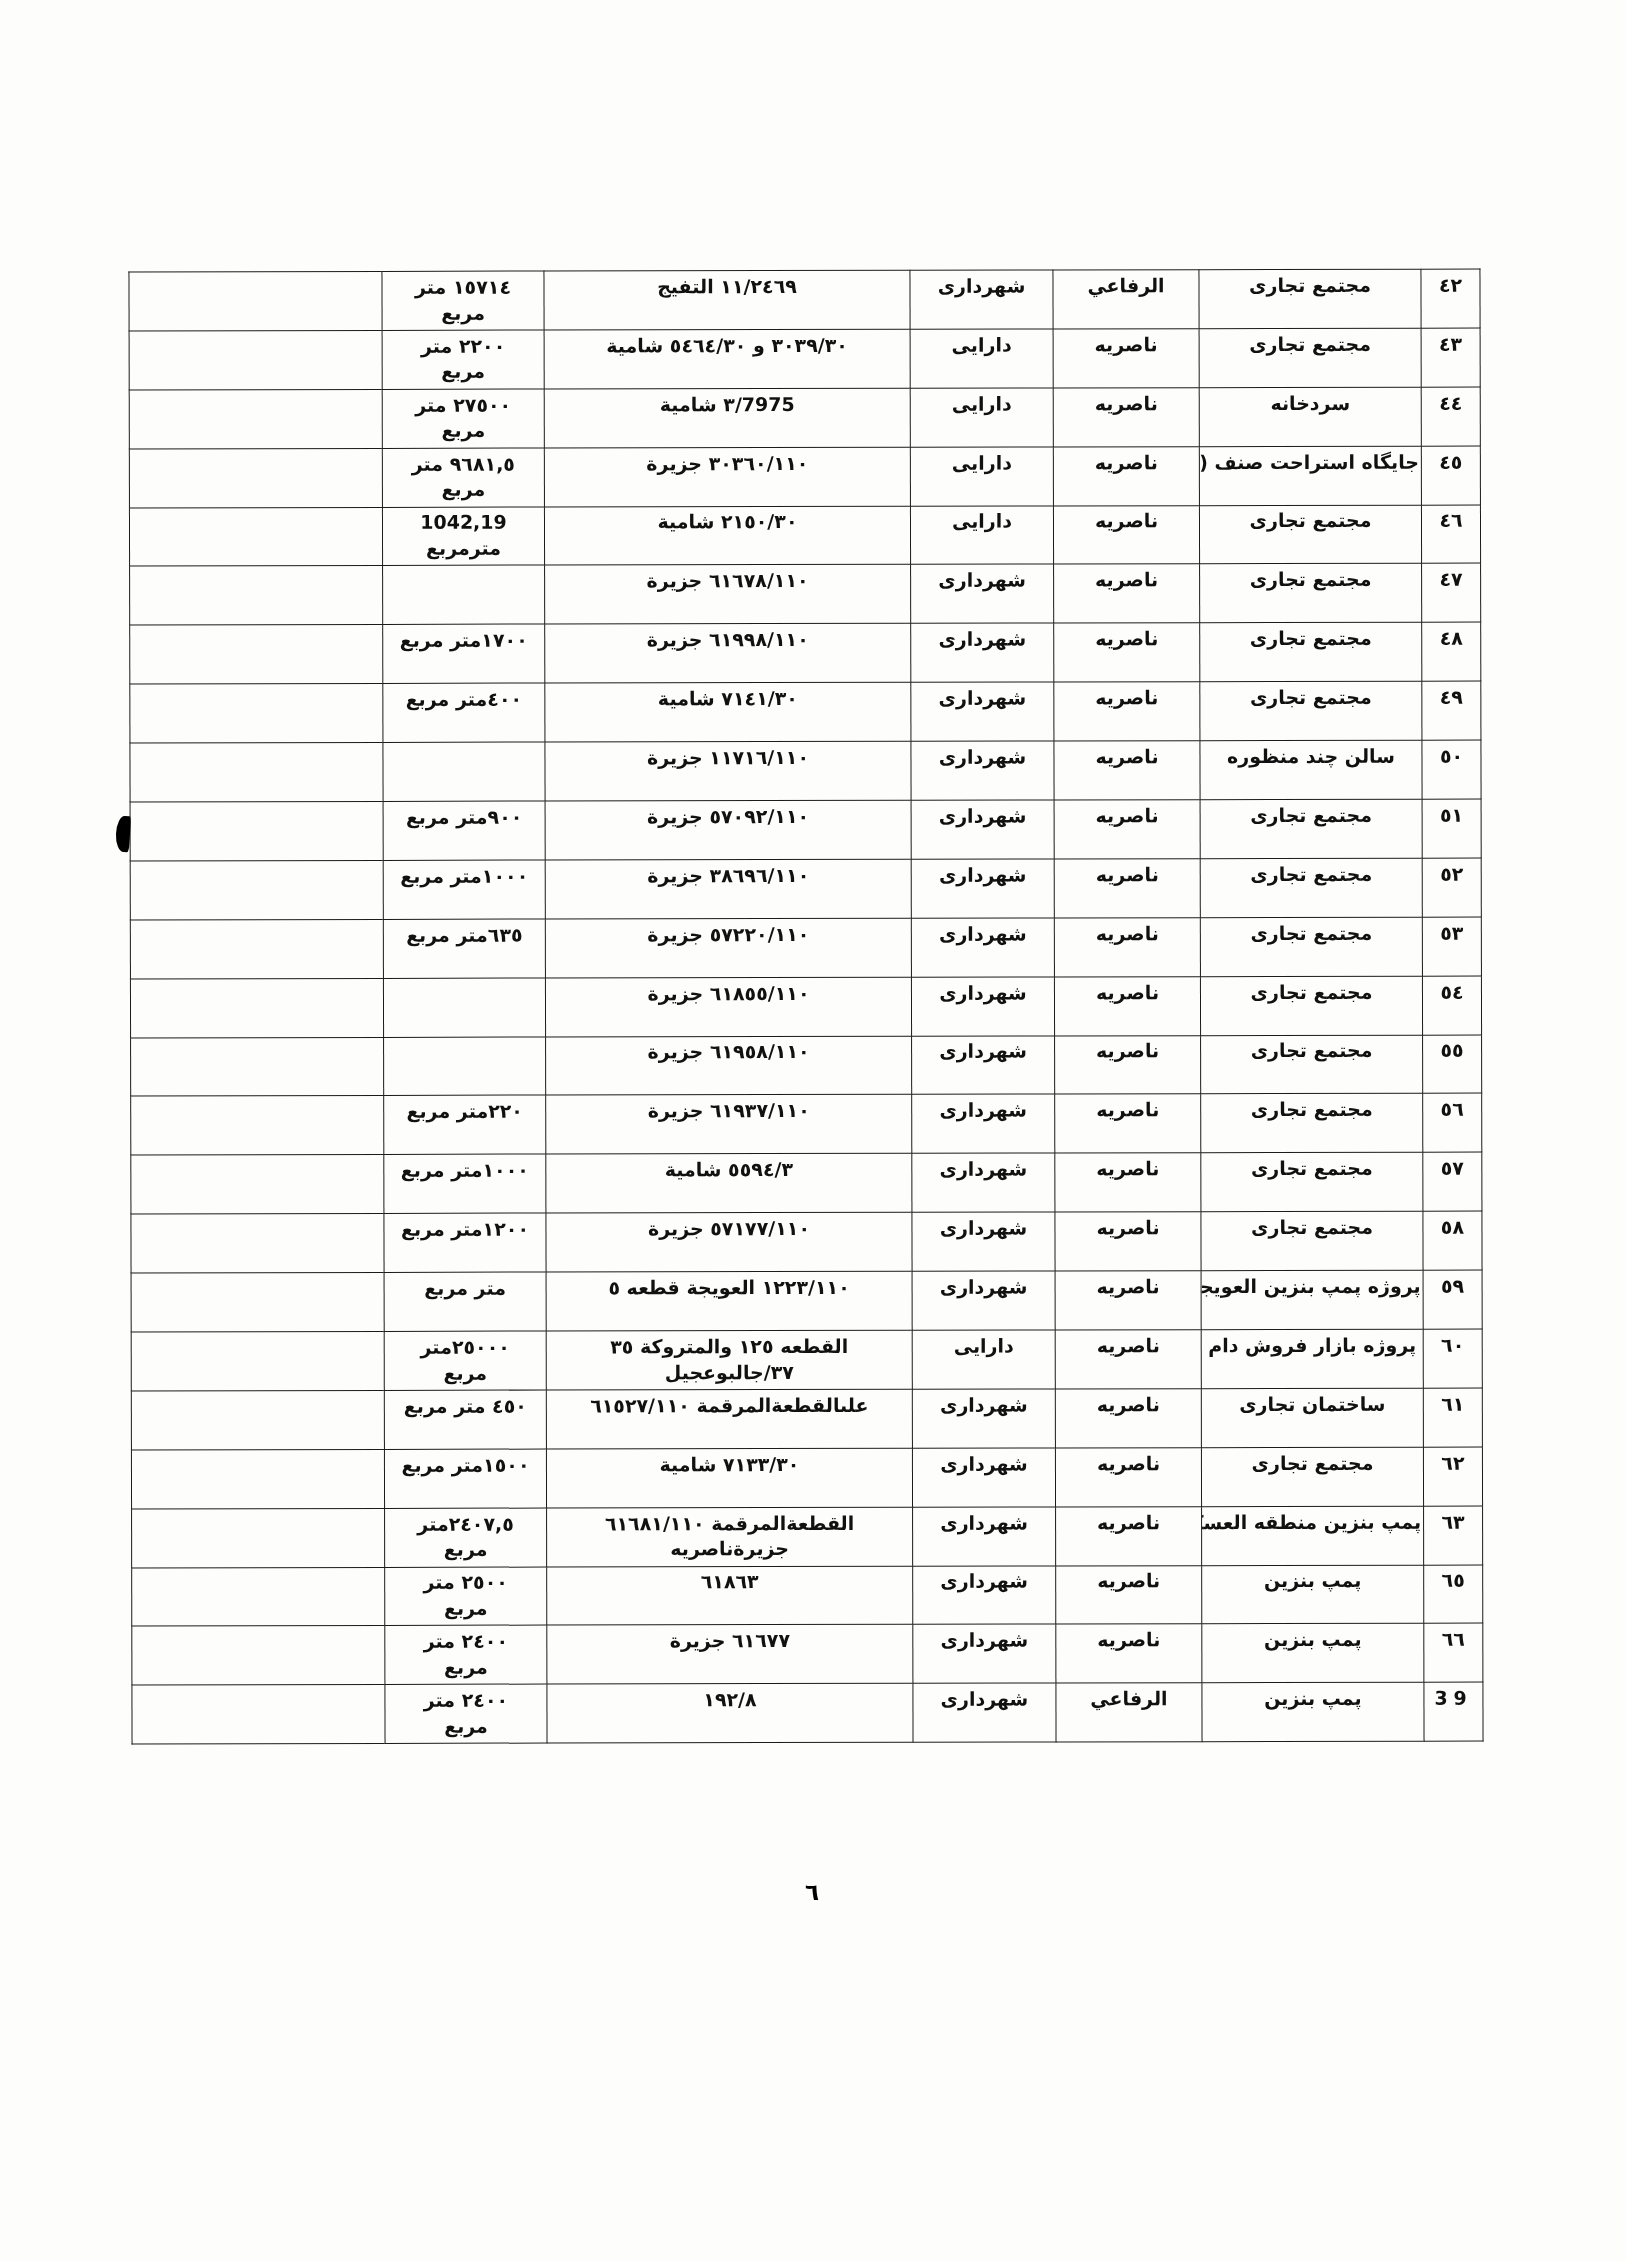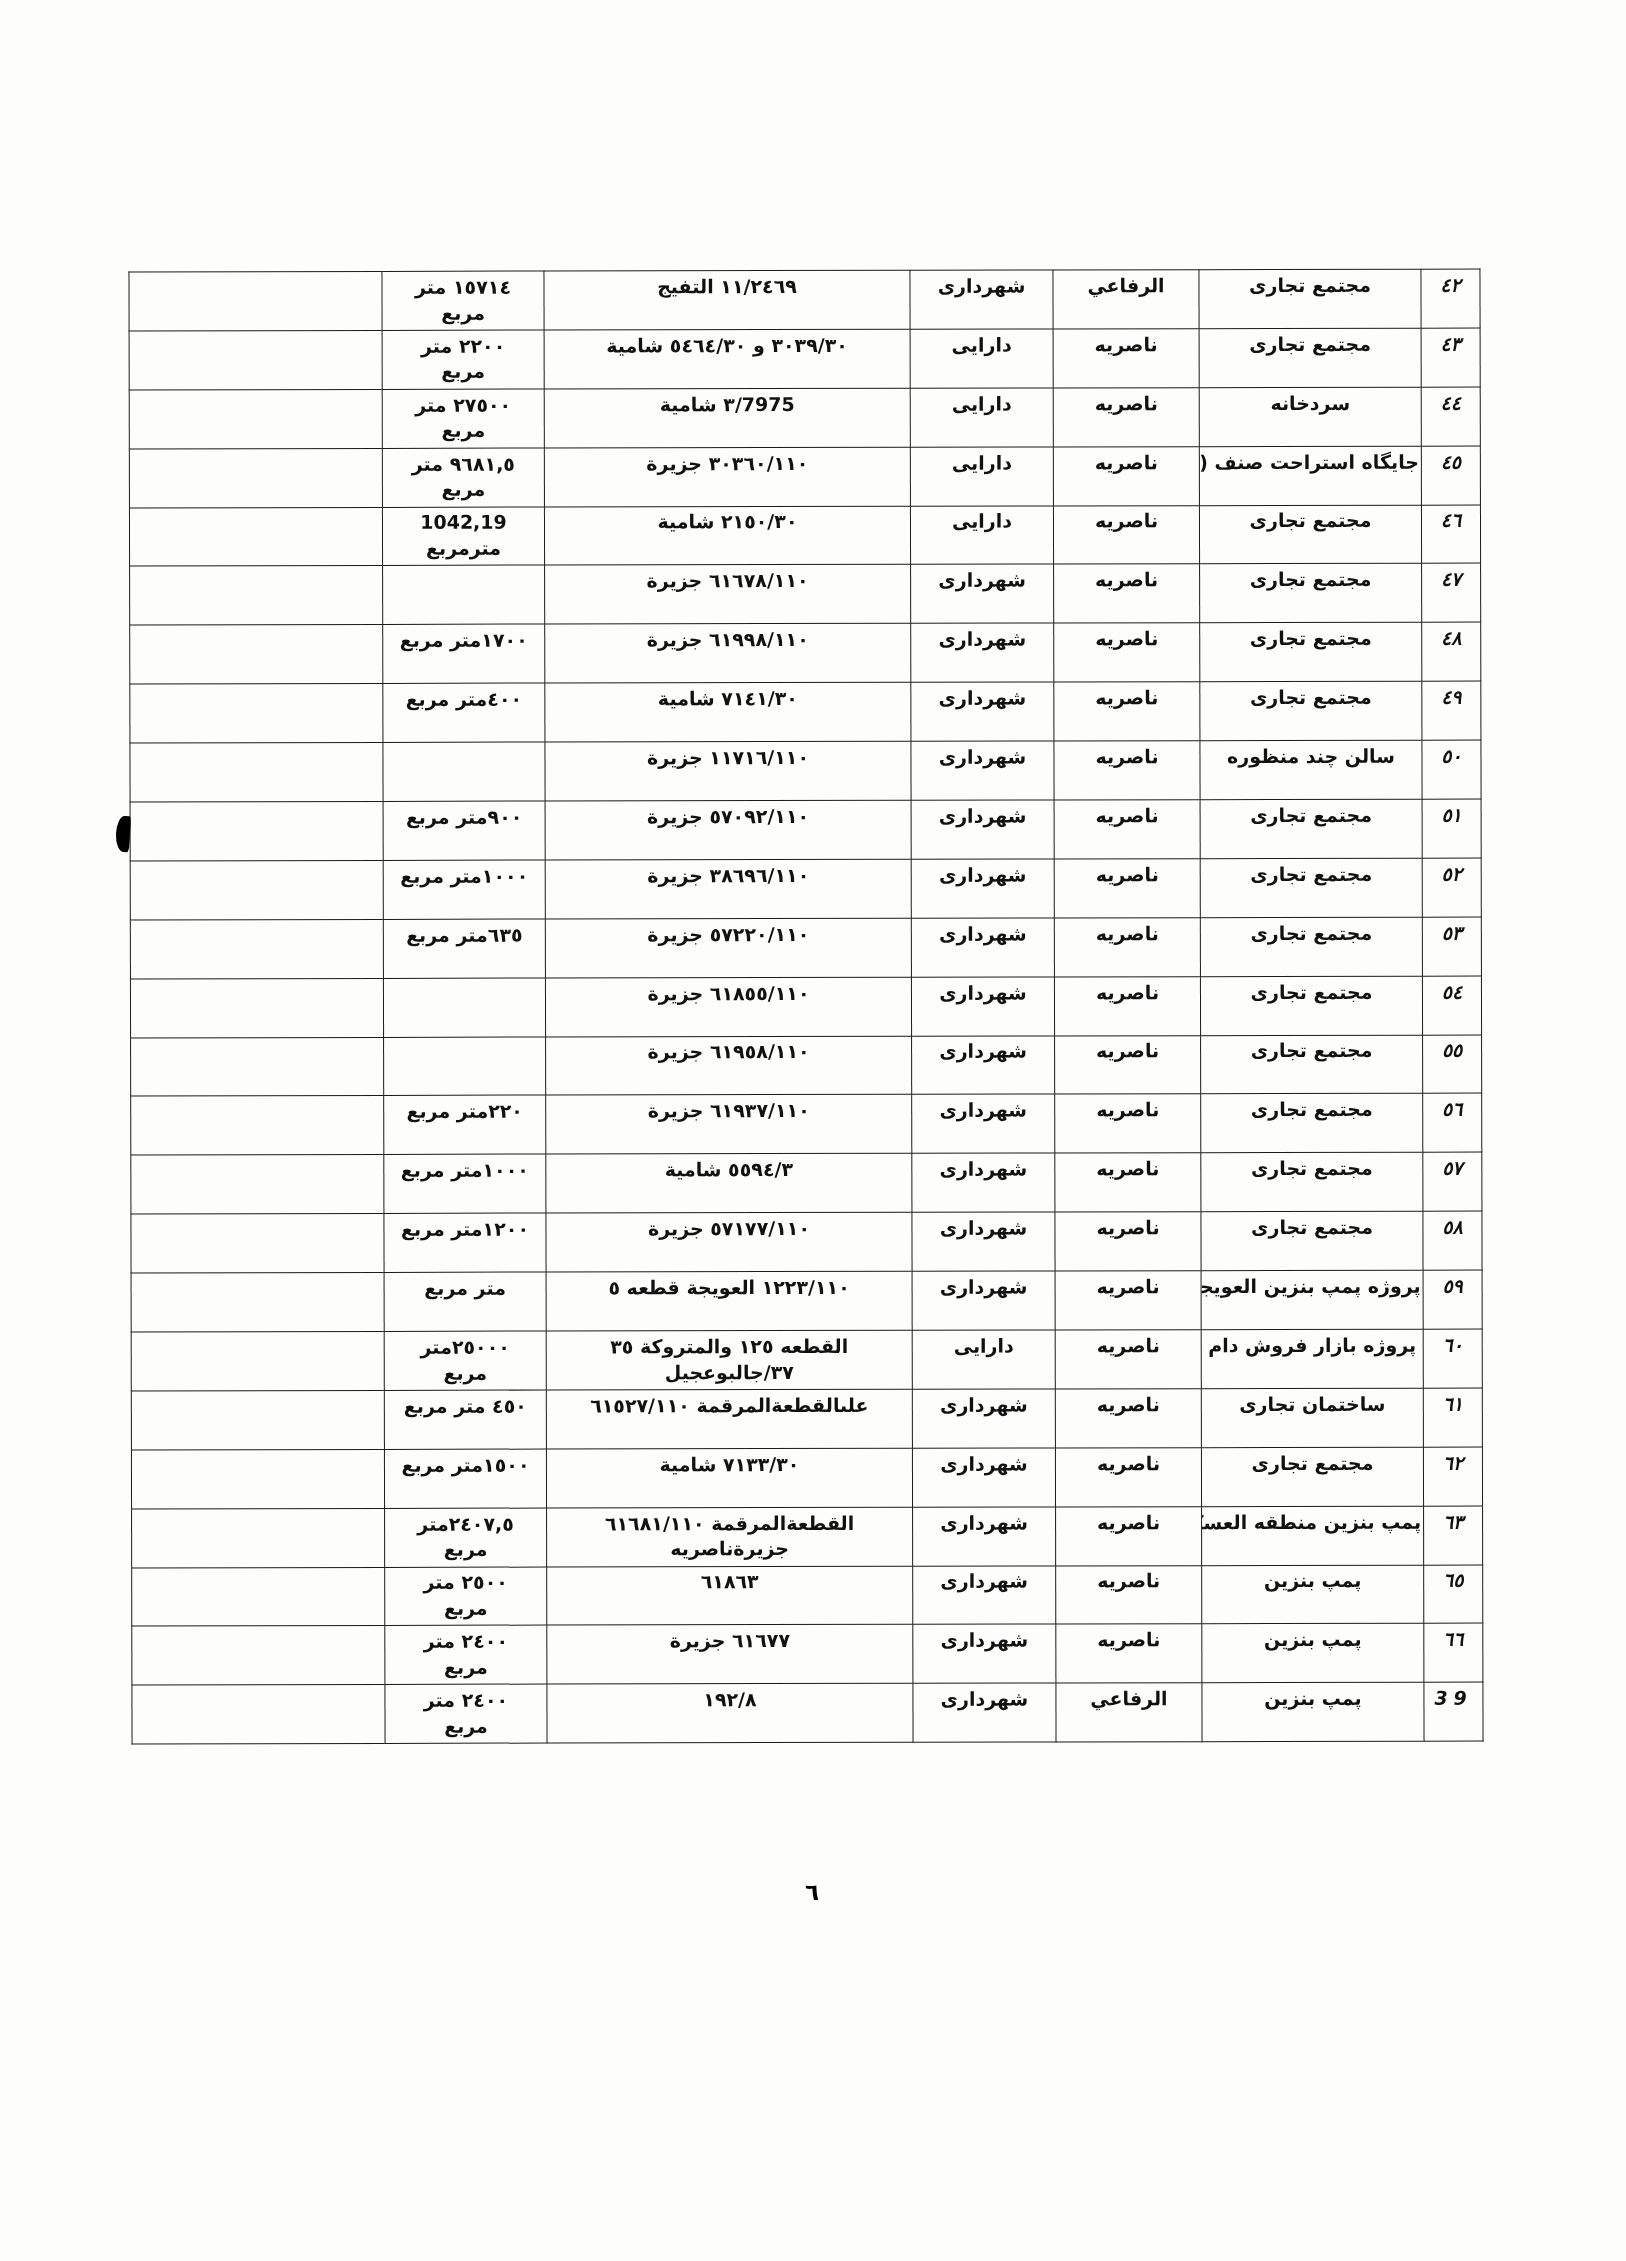--- a/index.html
+++ b/index.html
@@ -31,21 +31,21 @@
     white-space:nowrap;
   }
   
   col.c-no{width:59px;}
   col.c-type{width:222px;}
   col.c-city{width:146px;}
   col.c-admin{width:143px;}
   col.c-plot{width:366px;}
   col.c-area{width:162px;}
   col.c-empty{width:253px;}
-  td.col-no{font-size:16px;letter-spacing:5.7px;padding-top:5.7px;font-style:italic;}
+  td.col-no{font-size:16px;letter-spacing:5.7px;padding-top:5.7px;}
   td.col-type{font-size:18px;margin-left:12px;}
   td.col-city,td.col-admin{font-size:18px;}
   td.col-plot{font-size:19px;}
   td.col-area{font-size:18px;line-height:1.5;}
   td.col-empty{background:transparent;}
   .ln{display:block;}
   .ink-blob{
     position:absolute;left:116px;top:816px;width:14.3px;height:36px;
     background:#000;
     border-radius:55% 10% 15% 60% / 50% 20% 25% 50%;

